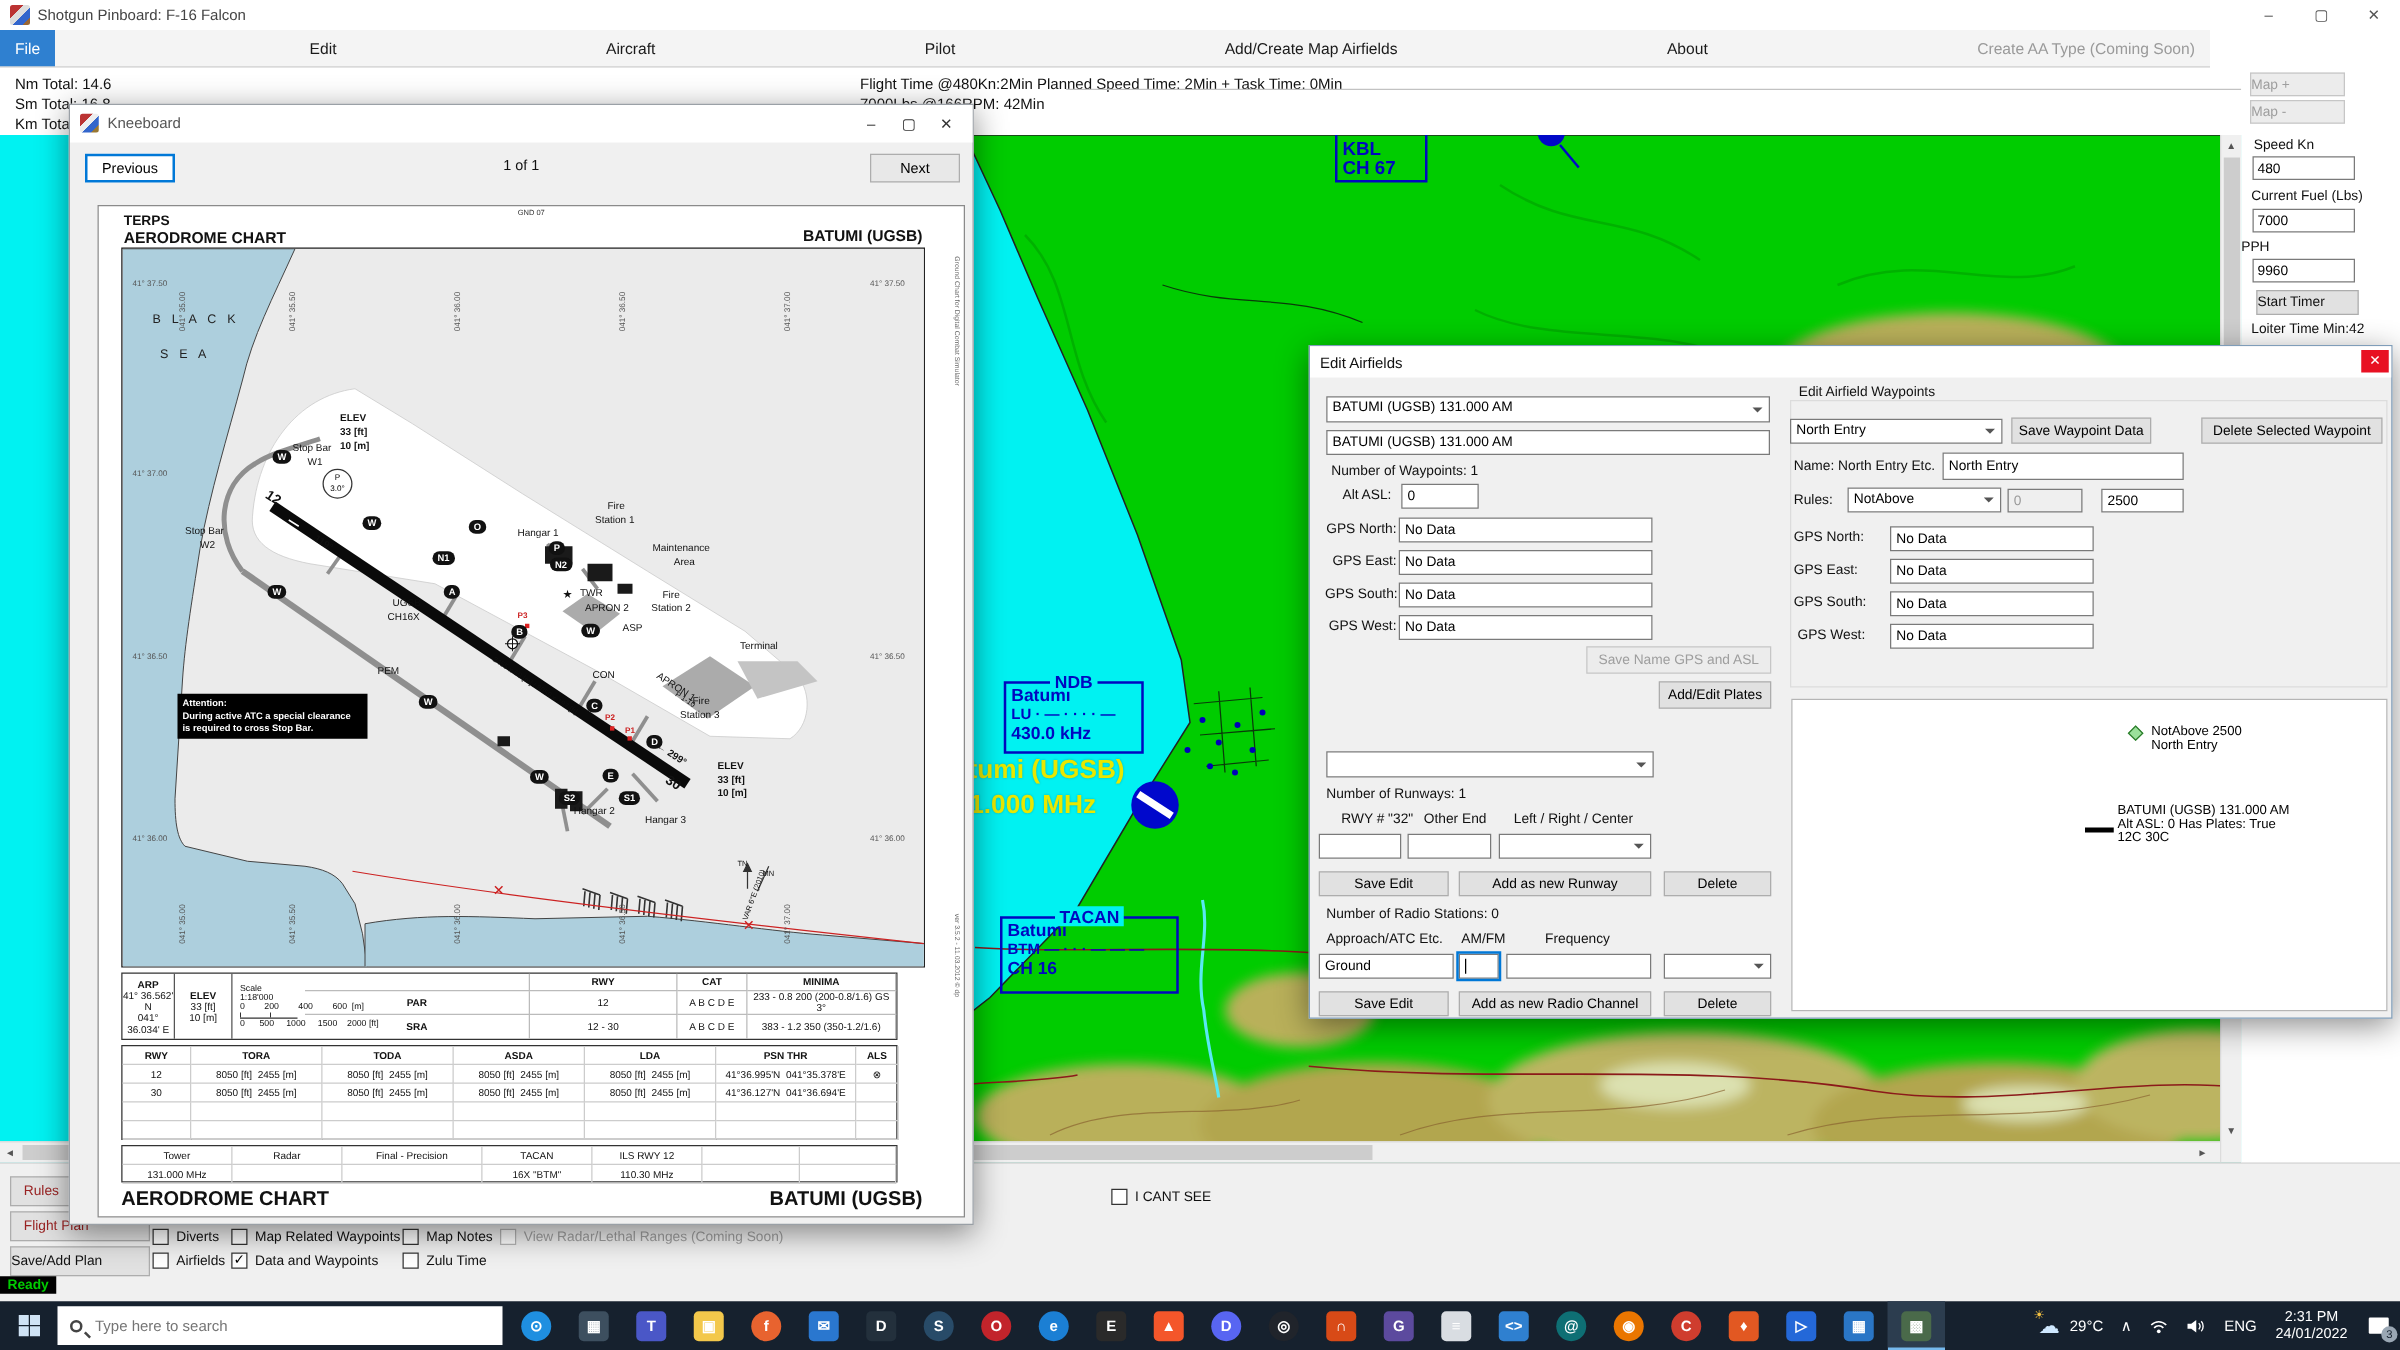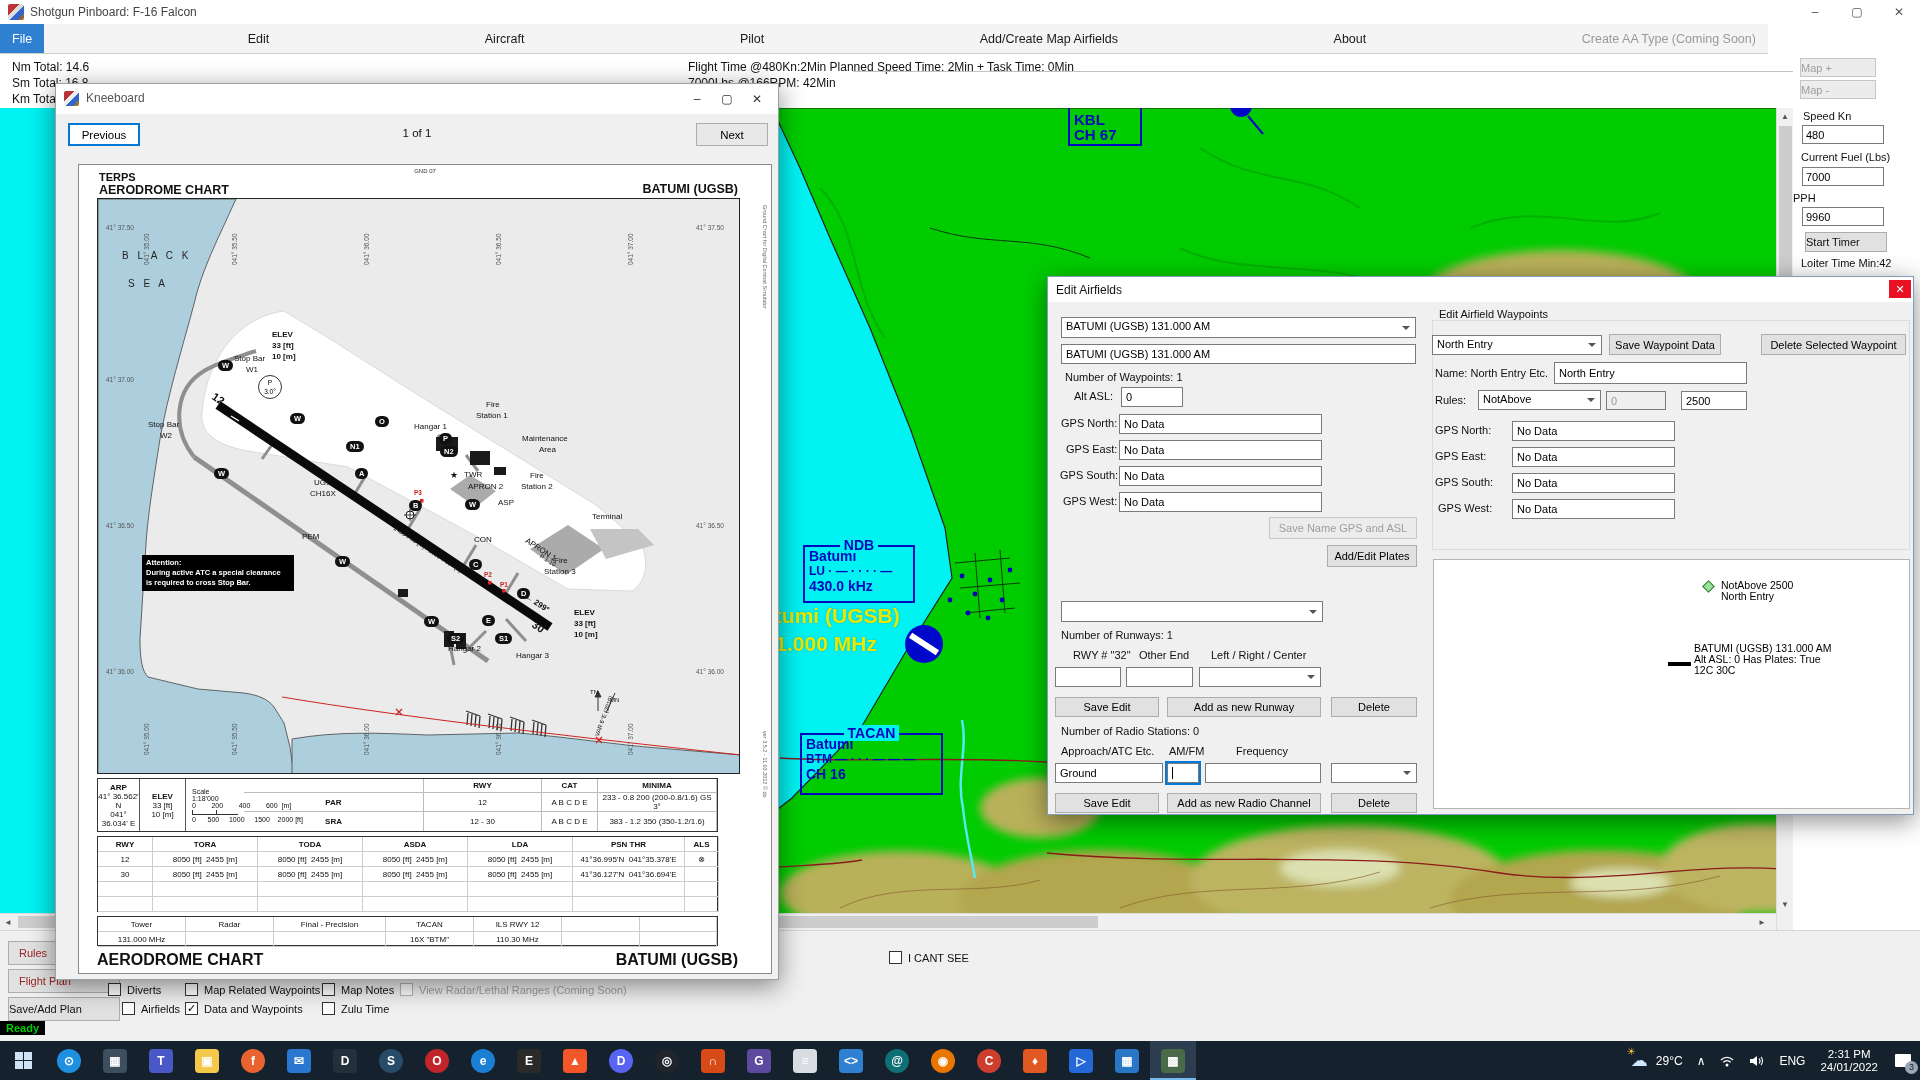--- a/index.html
+++ b/index.html
@@ -277,21 +277,21 @@
   <div class="rp-label" style="left:8px;top:233px;">Loiter Time Min:42</div>
 </div>
 
 <div id="bottom-panel">
   <button class="btn maroon" style="position:absolute;left:8px;top:10px;width:112px;height:24px;text-align:left;padding-left:10px;">Rules</button>
   <button class="btn maroon" style="position:absolute;left:8px;top:38px;width:112px;height:24px;text-align:left;padding-left:10px;">Flight Plan</button>
   <button class="btn" style="position:absolute;left:8px;top:66px;width:112px;height:24px;">Save/Add Plan</button>
   <div id="ready">Ready</div>
 
   <div>
-      <div class="check-item" style="position: absolute; left: 108px; top: 52px; text-align: right;">
+      <div class="check-item" style="position: absolute; left: 122px; top: 52px; text-align: right;">
       <span class="box"></span>
       <span>Diverts</span>
     </div>
       <div class="check-item" style="position: absolute; left: 122px; top: 71px;">
       <span class="box"></span>
       <span>Airfields</span>
     </div>
       <div class="check-item" style="position: absolute; left: 185px; top: 52px;">
       <span class="box"></span>
       <span>Map Related Waypoints</span>
@@ -449,21 +449,21 @@
           <div class="clabel tiny" style="position: absolute; left: 444px; top: 354px; transform: rotate(33deg);">P 1-10</div>
           <div class="clabel" style="position: absolute; left: 456px; top: 358px;">Fire</div>
           <div class="clabel" style="position: absolute; left: 446px; top: 369px;">Station 3</div>
           <div class="clabel red" style="position: absolute; left: 316px; top: 291px;">P3</div>
           <div class="clabel red" style="position: absolute; left: 386px; top: 373px;">P2</div>
           <div class="clabel red" style="position: absolute; left: 402px; top: 383px;">P1</div>
           <div class="clabel rwynum" style="position: absolute; left: 438px; top: 420px; transform: rotate(33deg);">30</div>
           <div class="clabel b" style="position: absolute; left: 476px; top: 410px;">ELEV</div>
           <div class="clabel b" style="position: absolute; left: 476px; top: 421px;">33 [ft]</div>
           <div class="clabel b" style="position: absolute; left: 476px; top: 432px;">10 [m]</div>
-          <div class="clabel" style="position: absolute; left: 350px; top: 446px;">Hangar 2</div>
+          <div class="clabel" style="position: absolute; left: 361px; top: 446px;">Hangar 2</div>
           <div class="clabel" style="position: absolute; left: 418px; top: 453px;">Hangar 3</div>
           <div class="clabel tiny" style="position: absolute; left: 492px; top: 490px;">TN</div>
           <div class="clabel tiny" style="position: absolute; left: 512px; top: 498px;">MN</div>
           <div class="clabel tiny" style="position: absolute; left: 496px; top: 536px; transform: rotate(-70deg);">VAR 6°E (2010)</div>
         </div>
       <div>
           <div class="oval" style="position: absolute; left: 120px; top: 161px;">W</div>
           <div class="oval" style="position: absolute; left: 192px; top: 214px;">W</div>
           <div class="oval" style="position: absolute; left: 116px; top: 269px;">W</div>
           <div class="oval" style="position: absolute; left: 237px; top: 357px;">W</div>
@@ -663,20 +663,24 @@
 
 <div id="taskbar">
   <div id="start">
       <div class="w">
         <i></i>
         <i></i>
         <i></i>
         <i></i>
       </div>
     </div>
+  <div id="search">
+    <span class="mag"></span>
+    <input placeholder="Type here to search" style="">
+  </div>
   <div style="display:flex">
       <div class="tb-icon round">
       <span class="glyph" style="background: rgb(31, 143, 224);">⊙</span>
     </div>
       <div class="tb-icon">
       <span class="glyph" style="background: rgb(61, 79, 95);">▦</span>
     </div>
       <div class="tb-icon">
       <span class="glyph" style="background: rgb(74, 87, 199);">T</span>
     </div>

